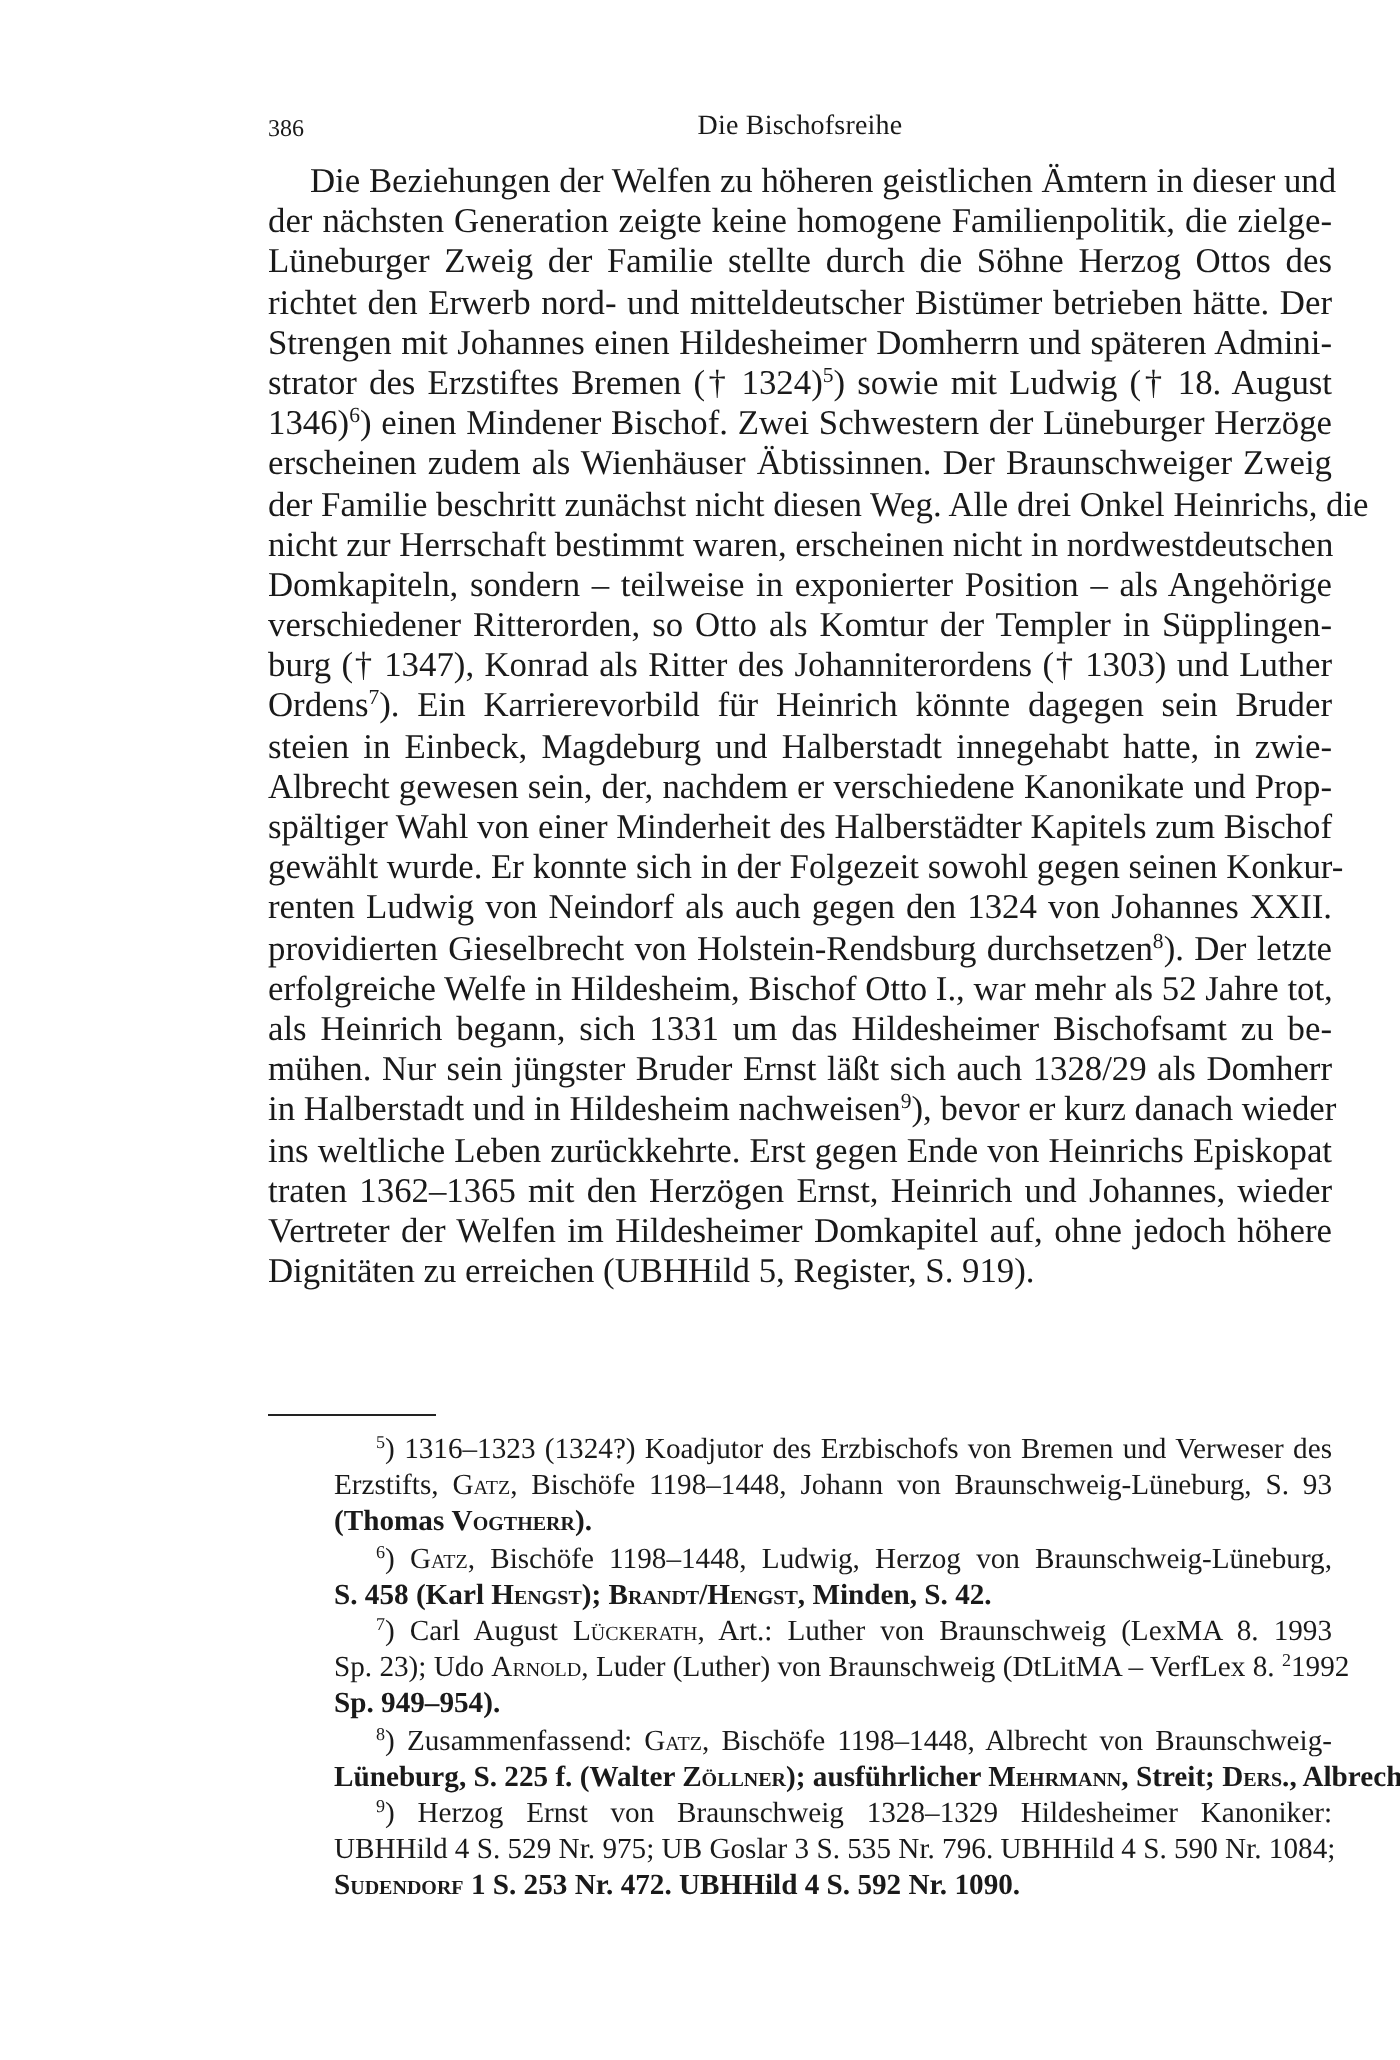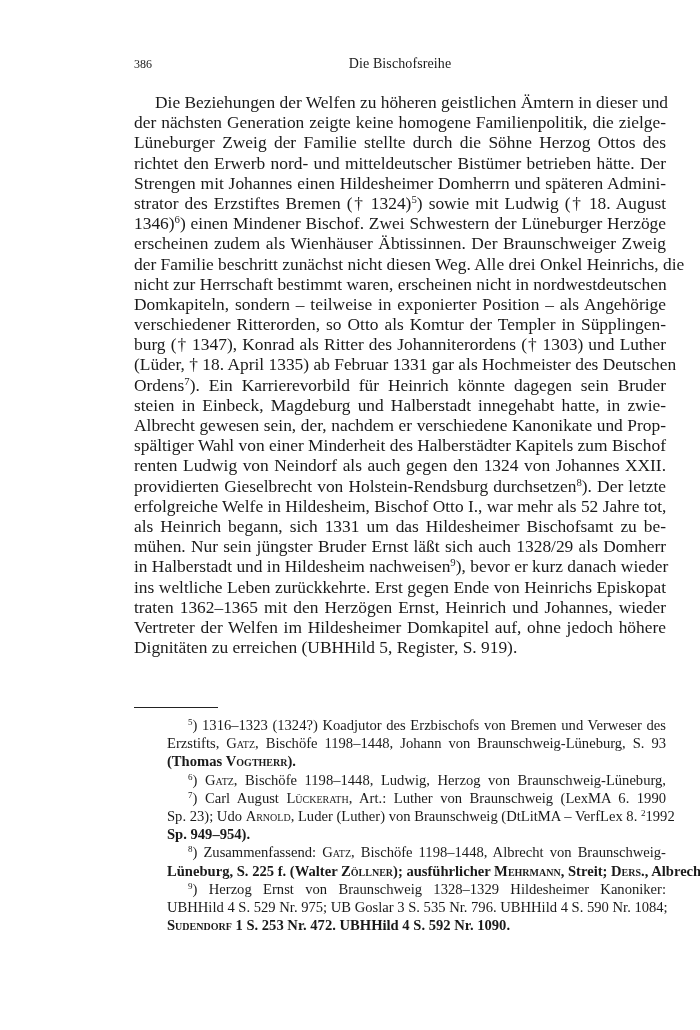--- a/index.html
+++ b/index.html
@@ -40,21 +40,21 @@
       position: absolute;
       left: 0;
       right: 0;
       top: 0;
       text-align: center;
       font-size: 14px;
       letter-spacing: 0.1px;
     }
     .body-text {
       position: absolute;
-      top: 92px;
+      top: 80px;
       left: 0;
       width: 532px;
       font-size: 17.4px;
       line-height: 20.2px;
       text-align: justify;
       hyphens: manual;
     }
     .line {
       display: block;
       text-align: justify;
@@ -126,25 +126,25 @@
     <span class="line">richtet den Erwerb nord- und mitteldeutscher Bistümer betrieben hätte. Der</span>
     <span class="line">Strengen mit Johannes einen Hildesheimer Domherrn und späteren Admini-</span>
     <span class="line"><span>strator des Erzstiftes Bremen († 1324)</span><span class="sup">5</span><span>) sowie mit Ludwig († 18. August</span></span>
     <span class="line"><span>1346)</span><span class="sup">6</span><span>) einen Mindener Bischof. Zwei Schwestern der Lüneburger Herzöge</span></span>
     <span class="line">erscheinen zudem als Wienhäuser Äbtissinnen. Der Braunschweiger Zweig</span>
     <span class="line">der Familie beschritt zunächst nicht diesen Weg. Alle drei Onkel Heinrichs, die</span>
     <span class="line">nicht zur Herrschaft bestimmt waren, erscheinen nicht in nordwestdeutschen</span>
     <span class="line">Domkapiteln, sondern – teilweise in exponierter Position – als Angehörige</span>
     <span class="line">verschiedener Ritterorden, so Otto als Komtur der Templer in Süpplingen-</span>
     <span class="line">burg († 1347), Konrad als Ritter des Johanniterordens († 1303) und Luther</span>
-    <span class="line">(Lüder, † 18. April 1335) ab Februar 1331 gar als Hochmeister des Deutschen</span>
     <span class="line"><span>Ordens</span><span class="sup">7</span><span>). Ein Karrierevorbild für Heinrich könnte dagegen sein Bruder</span></span>
     <span class="line">steien in Einbeck, Magdeburg und Halberstadt innegehabt hatte, in zwie-</span>
     <span class="line">Albrecht gewesen sein, der, nachdem er verschiedene Kanonikate und Prop-</span>
     <span class="line">spältiger Wahl von einer Minderheit des Halberstädter Kapitels zum Bischof</span>
+    <span class="line">gewählt wurde. Er konnte sich in der Folgezeit sowohl gegen seinen Konkur-</span>
     <span class="line">renten Ludwig von Neindorf als auch gegen den 1324 von Johannes XXII.</span>
     <span class="line"><span>providierten Gieselbrecht von Holstein-Rendsburg durchsetzen</span><span class="sup">8</span><span>). Der letzte</span></span>
     <span class="line">erfolgreiche Welfe in Hildesheim, Bischof Otto I., war mehr als 52 Jahre tot,</span>
     <span class="line">als Heinrich begann, sich 1331 um das Hildesheimer Bischofsamt zu be-</span>
     <span class="line">mühen. Nur sein jüngster Bruder Ernst läßt sich auch 1328/29 als Domherr</span>
     <span class="line"><span>in Halberstadt und in Hildesheim nachweisen</span><span class="sup">9</span><span>), bevor er kurz danach wieder</span></span>
     <span class="line">ins weltliche Leben zurückkehrte. Erst gegen Ende von Heinrichs Episkopat</span>
     <span class="line">traten 1362–1365 mit den Herzögen Ernst, Heinrich und Johannes, wieder</span>
     <span class="line">Vertreter der Welfen im Hildesheimer Domkapitel auf, ohne jedoch höhere</span>
     <span class="line last">Dignitäten zu erreichen (UBHHild 5, Register, S. 919).</span>
@@ -152,22 +152,23 @@
 
   <div class="footnote-rule"></div>
 
   <div class="footnotes">
 
     <span class="fn-line indent"><span class="sup">5</span>) <span>1316–1323 (1324?) Koadjutor des Erzbischofs von Bremen und Verweser des</span></span>
     <span class="fn-line"><span>Erzstifts, </span><span class="sc">Gatz</span><span>, Bischöfe 1198–1448, Johann von Braunschweig-Lüneburg, S. 93</span></span>
     <span class="fn-line last"><span>(Thomas </span><span class="sc">Vogtherr</span><span>).</span></span>
 
     <span class="fn-line indent"><span class="sup">6</span>) <span class="sc">Gatz</span><span>, Bischöfe 1198–1448, Ludwig, Herzog von Braunschweig-Lüneburg,</span></span>
+    <span class="fn-line last"><span>S. 458 (Karl </span><span class="sc">Hengst</span><span>); </span><span class="sc">Brandt/Hengst</span><span>, Minden, S. 42.</span></span>
 
-    <span class="fn-line indent"><span class="sup">7</span>) <span>Carl August </span><span class="sc">Lückerath</span><span>, Art.: Luther von Braunschweig (LexMA 6. 1990</span></span>
+    <span class="fn-line indent"><span class="sup">7</span>) <span>Carl August </span><span class="sc">Lückerath</span><span>, Art.: Luther von Braunschweig (LexMA 8. 1993</span></span>
     <span class="fn-line"><span>Sp. 23); Udo </span><span class="sc">Arnold</span><span>, Luder (Luther) von Braunschweig (DtLitMA – VerfLex 8. </span><span class="sup">2</span><span>1992</span></span>
     <span class="fn-line last">Sp. 949–954).</span>
 
     <span class="fn-line indent"><span class="sup">8</span>) <span>Zusammenfassend: </span><span class="sc">Gatz</span><span>, Bischöfe 1198–1448, Albrecht von Braunschweig-</span></span>
     <span class="fn-line last"><span>Lüneburg, S. 225 f. (Walter </span><span class="sc">Zöllner</span><span>); ausführlicher </span><span class="sc">Mehrmann</span><span>, Streit; </span><span class="sc">Ders.</span><span>, Albrecht.</span></span>
 
     <span class="fn-line indent"><span class="sup">9</span>) <span>Herzog Ernst von Braunschweig 1328–1329 Hildesheimer Kanoniker:</span></span>
     <span class="fn-line">UBHHild 4 S. 529 Nr. 975; UB Goslar 3 S. 535 Nr. 796. UBHHild 4 S. 590 Nr. 1084;</span>
     <span class="fn-line last"><span class="sc">Sudendorf</span><span> 1 S. 253 Nr. 472. UBHHild 4 S. 592 Nr. 1090.</span></span>
   </div>

